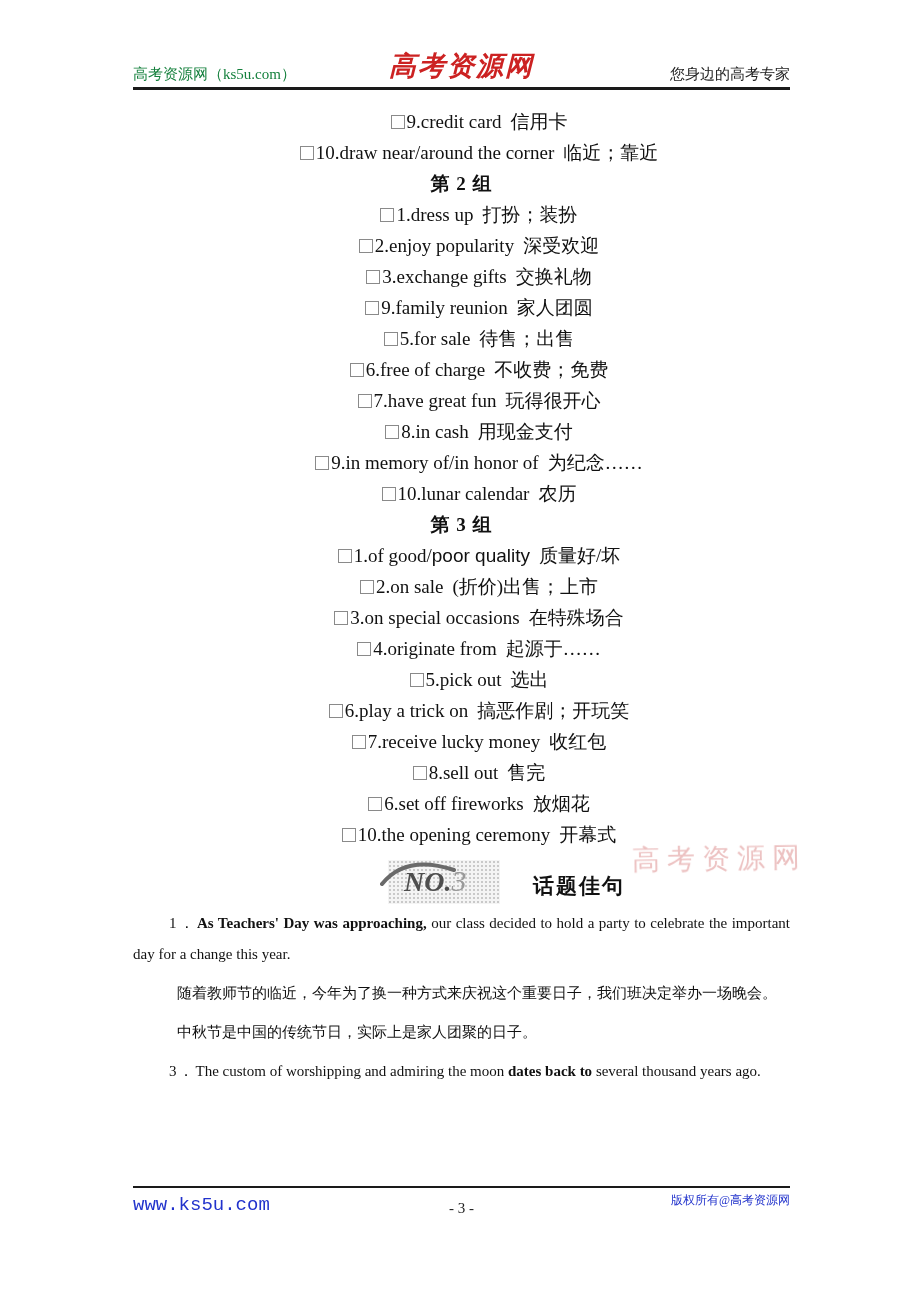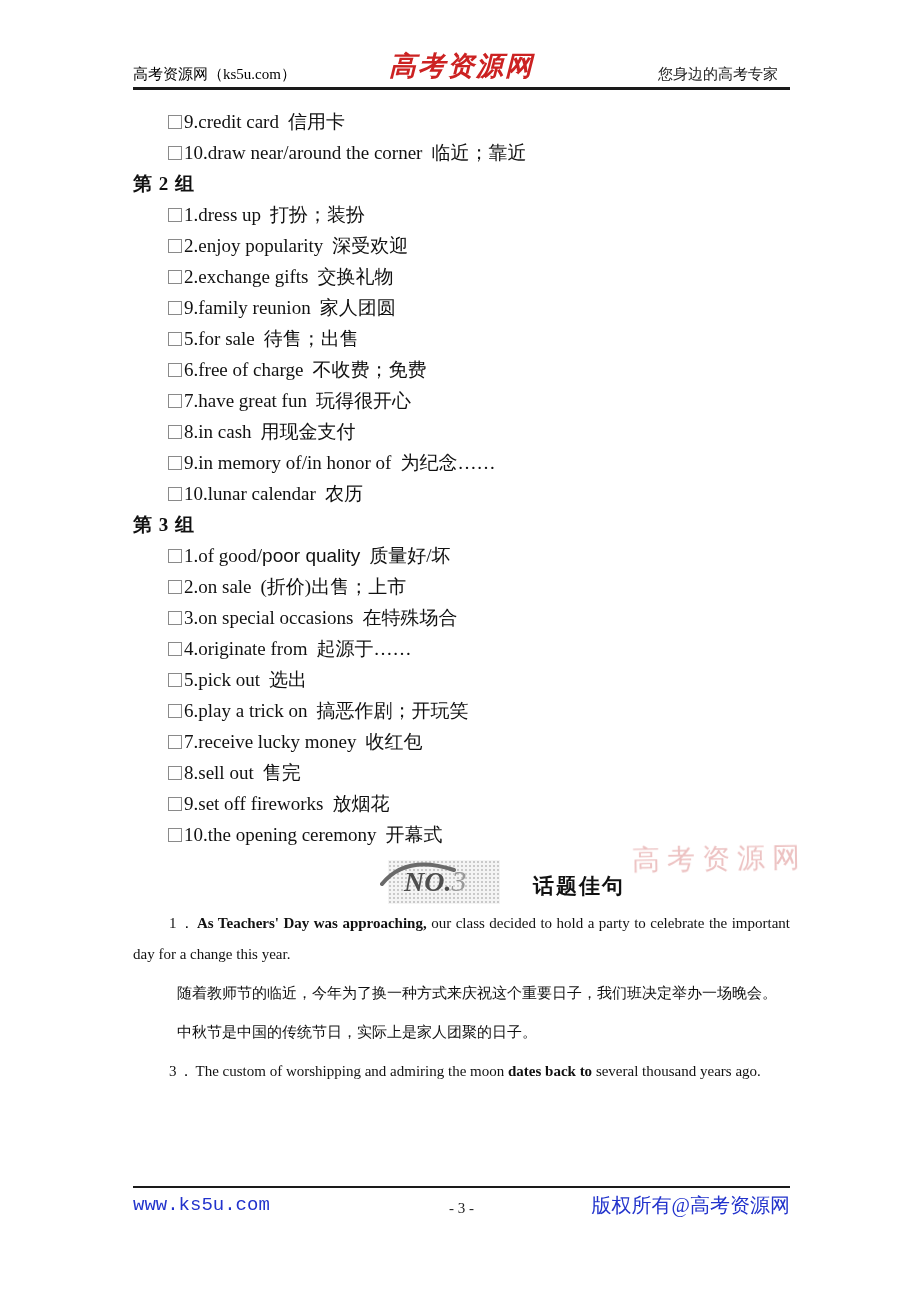--- a/index.html
+++ b/index.html
@@ -1,30 +1,30 @@
 <!DOCTYPE html>
 <html><head>
 <meta charset="utf-8">
 <style>
   html,body{margin:0;padding:0;background:#fff;}
   .page{position:relative;width:920px;height:1302px;background:#fff;overflow:hidden;
         font-family:"Liberation Serif", serif;color:#111;}
 
   
   .hdr{position:absolute;top:54px;left:133px;width:657px;height:32px;}
-  .hdr-left{position:absolute;left:0;bottom:2px;font-size:15px;color:#000000;}
+  .hdr-left{position:absolute;left:0;bottom:2px;font-size:15px;color:#15803d;}
   .hdr-logo{position:absolute;left:50%;transform:translateX(-50%);bottom:2px;
             font-size:27px;font-weight:bold;color:#cc2222;letter-spacing:2px;
             font-style:italic;}
-  .hdr-right{position:absolute;right:12px;bottom:2px;font-size:15px;color:#222;}
+  .hdr-right{position:absolute;right:0;bottom:2px;font-size:15px;color:#222;}
   .hdr-rule{position:absolute;top:87px;left:133px;width:657px;height:3px;background:#1a1a1a;}
 
   
   .main{position:absolute;top:106px;left:133px;width:657px;}
-  .checklist{font-size:19px;line-height:31px;padding-left:35px;}
+  .checklist{font-size:19px;line-height:31px;padding-left:35px;text-align:center;}
   .check-item{white-space:nowrap;}
   .checkbox{display:inline-block;width:12px;height:12px;border:1.6px solid #8a8a8a;
             margin-right:2px;vertical-align:-1px;background:#fff;}
   .group-heading{font-weight:bold;margin-left:-35px;letter-spacing:1px;}
   .en-sans{font-family:"Liberation Sans", sans-serif;}
   .zh{margin-left:9px;}
 
   
   .section-head{position:relative;height:54px;margin-top:4px;}
   .no-badge{position:absolute;left:255px;top:6px;width:112px;height:44px;
@@ -47,59 +47,59 @@
   .sent-en b{letter-spacing:0;}
   .sent-zh{margin:8px;text-align:justify;text-indent:36px;}
   .sent-num{letter-spacing:2px;}
 
   
   .ftr-rule{position:absolute;top:1186px;left:133px;width:657px;height:2px;background:#1a1a1a;}
   .ftr{position:absolute;top:1192px;left:133px;width:657px;height:26px;}
   .ftr-url{position:absolute;left:0;top:2px;font-family:"Liberation Mono", monospace;
            font-size:19px;color:#2233cc;}
   .ftr-page{position:absolute;left:50%;transform:translateX(-50%);top:8px;font-size:15px;color:#222;}
-  .ftr-copy{position:absolute;right:0;top:0;font-size:20px;color:#2233cc;margin-left:31px;}
+  .ftr-copy{position:absolute;right:0;top:0;font-size:12px;color:#2233cc;margin-left:31px;}
 </style>
 </head>
 <body>
 
 <div class="page">
 
   <div class="hdr">
     <span class="hdr-left">高考资源网（ks5u.com）</span>
     <span class="hdr-logo">高考资源网</span>
     <span class="hdr-right">您身边的高考专家</span>
   </div>
   <div class="hdr-rule"></div>
 
   <div class="main">
     <div class="checklist">
         <div class="check-item"><span class="checkbox"></span><span class="en">9.credit card</span><span class="zh">信用卡</span></div>
         <div class="check-item"><span class="checkbox"></span><span class="en">10.draw near/around the corner</span><span class="zh">临近；靠近</span></div>
         <div class="group-heading">第 2 组</div>
         <div class="check-item"><span class="checkbox"></span><span class="en">1.dress up</span><span class="zh">打扮；装扮</span></div>
         <div class="check-item"><span class="checkbox"></span><span class="en">2.enjoy popularity</span><span class="zh">深受欢迎</span></div>
-        <div class="check-item"><span class="checkbox"></span><span class="en">2.exchange gifts</span><span class="zh">交换礼物</span></div>
+        <div class="check-item"><span class="checkbox"></span><span class="en">3.exchange gifts</span><span class="zh">交换礼物</span></div>
         <div class="check-item"><span class="checkbox"></span><span class="en">9.family reunion</span><span class="zh">家人团圆</span></div>
         <div class="check-item"><span class="checkbox"></span><span class="en">5.for sale</span><span class="zh">待售；出售</span></div>
         <div class="check-item"><span class="checkbox"></span><span class="en">6.free of charge</span><span class="zh">不收费；免费</span></div>
         <div class="check-item"><span class="checkbox"></span><span class="en">7.have great fun</span><span class="zh">玩得很开心</span></div>
         <div class="check-item"><span class="checkbox"></span><span class="en">8.in cash</span><span class="zh">用现金支付</span></div>
         <div class="check-item"><span class="checkbox"></span><span class="en">9.in memory of/in honor of</span><span class="zh">为纪念……</span></div>
         <div class="check-item"><span class="checkbox"></span><span class="en">10.lunar calendar</span><span class="zh">农历</span></div>
         <div class="group-heading">第 3 组</div>
         <div class="check-item"><span class="checkbox"></span><span class="en">1.of good/</span><span class="en-sans">poor quality</span><span class="zh">质量好/坏</span></div>
         <div class="check-item"><span class="checkbox"></span><span class="en">2.on sale</span><span class="zh">(折价)出售；上市</span></div>
         <div class="check-item"><span class="checkbox"></span><span class="en">3.on special occasions</span><span class="zh">在特殊场合</span></div>
         <div class="check-item"><span class="checkbox"></span><span class="en">4.originate from</span><span class="zh">起源于……</span></div>
         <div class="check-item"><span class="checkbox"></span><span class="en">5.pick out</span><span class="zh">选出</span></div>
         <div class="check-item"><span class="checkbox"></span><span class="en">6.play a trick on</span><span class="zh">搞恶作剧；开玩笑</span></div>
         <div class="check-item"><span class="checkbox"></span><span class="en">7.receive lucky money</span><span class="zh">收红包</span></div>
         <div class="check-item"><span class="checkbox"></span><span class="en">8.sell out</span><span class="zh">售完</span></div>
-        <div class="check-item"><span class="checkbox"></span><span class="en">9.set off fireworks</span><span class="zh">放烟花</span></div>
+        <div class="check-item"><span class="checkbox"></span><span class="en">6.set off fireworks</span><span class="zh">放烟花</span></div>
         <div class="check-item"><span class="checkbox"></span><span class="en">10.the opening ceremony</span><span class="zh">开幕式</span></div>
       </div>
 
     <div class="section-head">
       <div class="no-badge">
         <svg class="no-swoosh" width="96" height="34" viewBox="0 0 96 34">
           <path d="M2 30 Q 26 0 74 16" fill="none" stroke="#6a6a6a" stroke-width="4" stroke-linecap="round"></path>
         </svg>
         <span class="no-text"><span>NO.</span><span class="no-num">3</span></span>
       </div>

